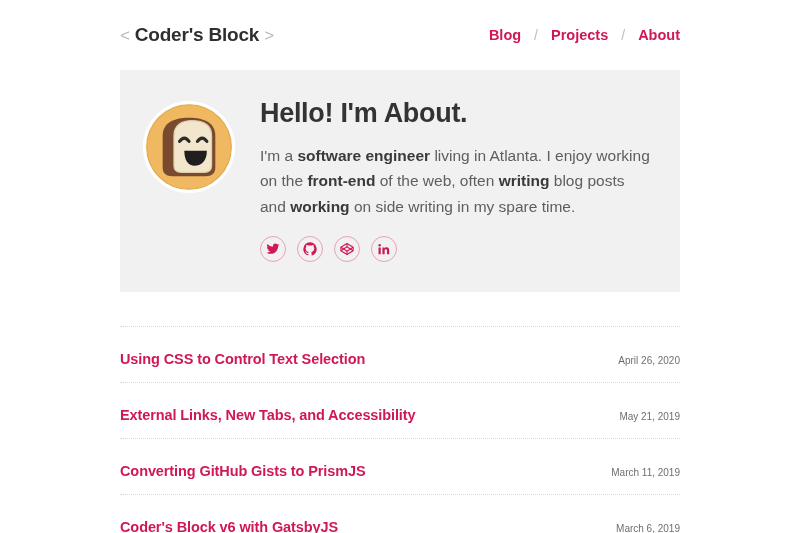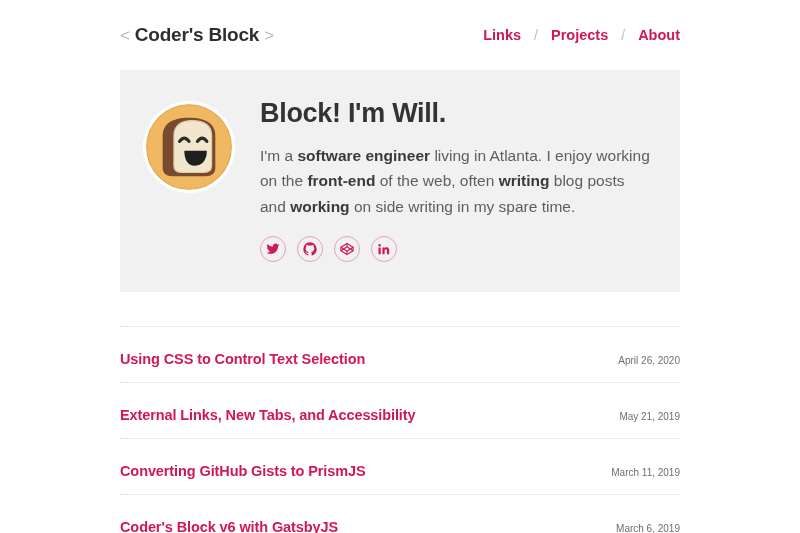--- a/index.html
+++ b/index.html
@@ -173,21 +173,21 @@
 <div class="page">
   <div class="container">
 
     <header class="site-header">
       <a class="logo" href="#">
         <span class="bracket">&lt;</span>
         <span>Coder's Block</span>
         <span class="bracket">&gt;</span>
       </a>
       <nav class="main-nav">
-        <a href="#">Links</a>
+        <a href="#">Blog</a>
         <span class="nav-sep">/</span>
         <a href="#">Projects</a>
         <span class="nav-sep">/</span>
         <a href="#">About</a>
       </nav>
     </header>
 
     <section class="hero">
 
       <div class="avatar-wrap">
@@ -202,21 +202,21 @@
           <path d="M34 38 C34 27, 42 22, 53 22 C66 22, 74 27, 74 38 L74 70 C74 75, 71 77, 66 77 L42 77 C37 77, 34 75, 34 70 Z" fill="none" stroke="#ded0ae" stroke-width="1.3"></path>
 
           <path d="M40 44 Q45 37, 50 44" fill="none" stroke="#2b2b2b" stroke-width="3.4" stroke-linecap="round"></path>
           <path d="M59 44 Q64 37, 69 44" fill="none" stroke="#2b2b2b" stroke-width="3.4" stroke-linecap="round"></path>
 
           <path d="M45 54 L69 54 C69 66, 62 70, 56 70 C49 70, 45 64, 45 54 Z" fill="#1f1f1f"></path>
         </svg>
       </div>
 
       <div class="hero-body">
-        <h1 class="hero-title">Block! I'm Will.</h1>
+        <h1 class="hero-title">Hello! I'm About.</h1>
         <p class="hero-text"><span>I'm a </span><b>software engineer</b><span> living in Atlanta. I enjoy working on the </span><b>front-end</b><span> of the web, often </span><b>writing</b><span> blog posts and </span><b>working</b><span> on side writing in my spare time.</span></p>
 
         <div class="socials">
           <a class="social" href="#">
             <svg width="14" height="14" viewBox="0 0 24 24" fill="#cf1855">
               <path d="M23 4.9a9 9 0 0 1-2.6.7 4.5 4.5 0 0 0 2-2.5 9 9 0 0 1-2.9 1.1A4.5 4.5 0 0 0 11.7 8a12.8 12.8 0 0 1-9.3-4.7 4.5 4.5 0 0 0 1.4 6A4.4 4.4 0 0 1 1.7 8.7v.1a4.5 4.5 0 0 0 3.6 4.4 4.5 4.5 0 0 1-2 .1 4.5 4.5 0 0 0 4.2 3.1A9 9 0 0 1 1 18.3a12.7 12.7 0 0 0 6.9 2c8.3 0 12.8-6.9 12.8-12.8v-.6A9.2 9.2 0 0 0 23 4.9z"></path>
             </svg>
           </a>
           <a class="social" href="#">
             <svg width="14" height="14" viewBox="0 0 24 24" fill="#cf1855">

